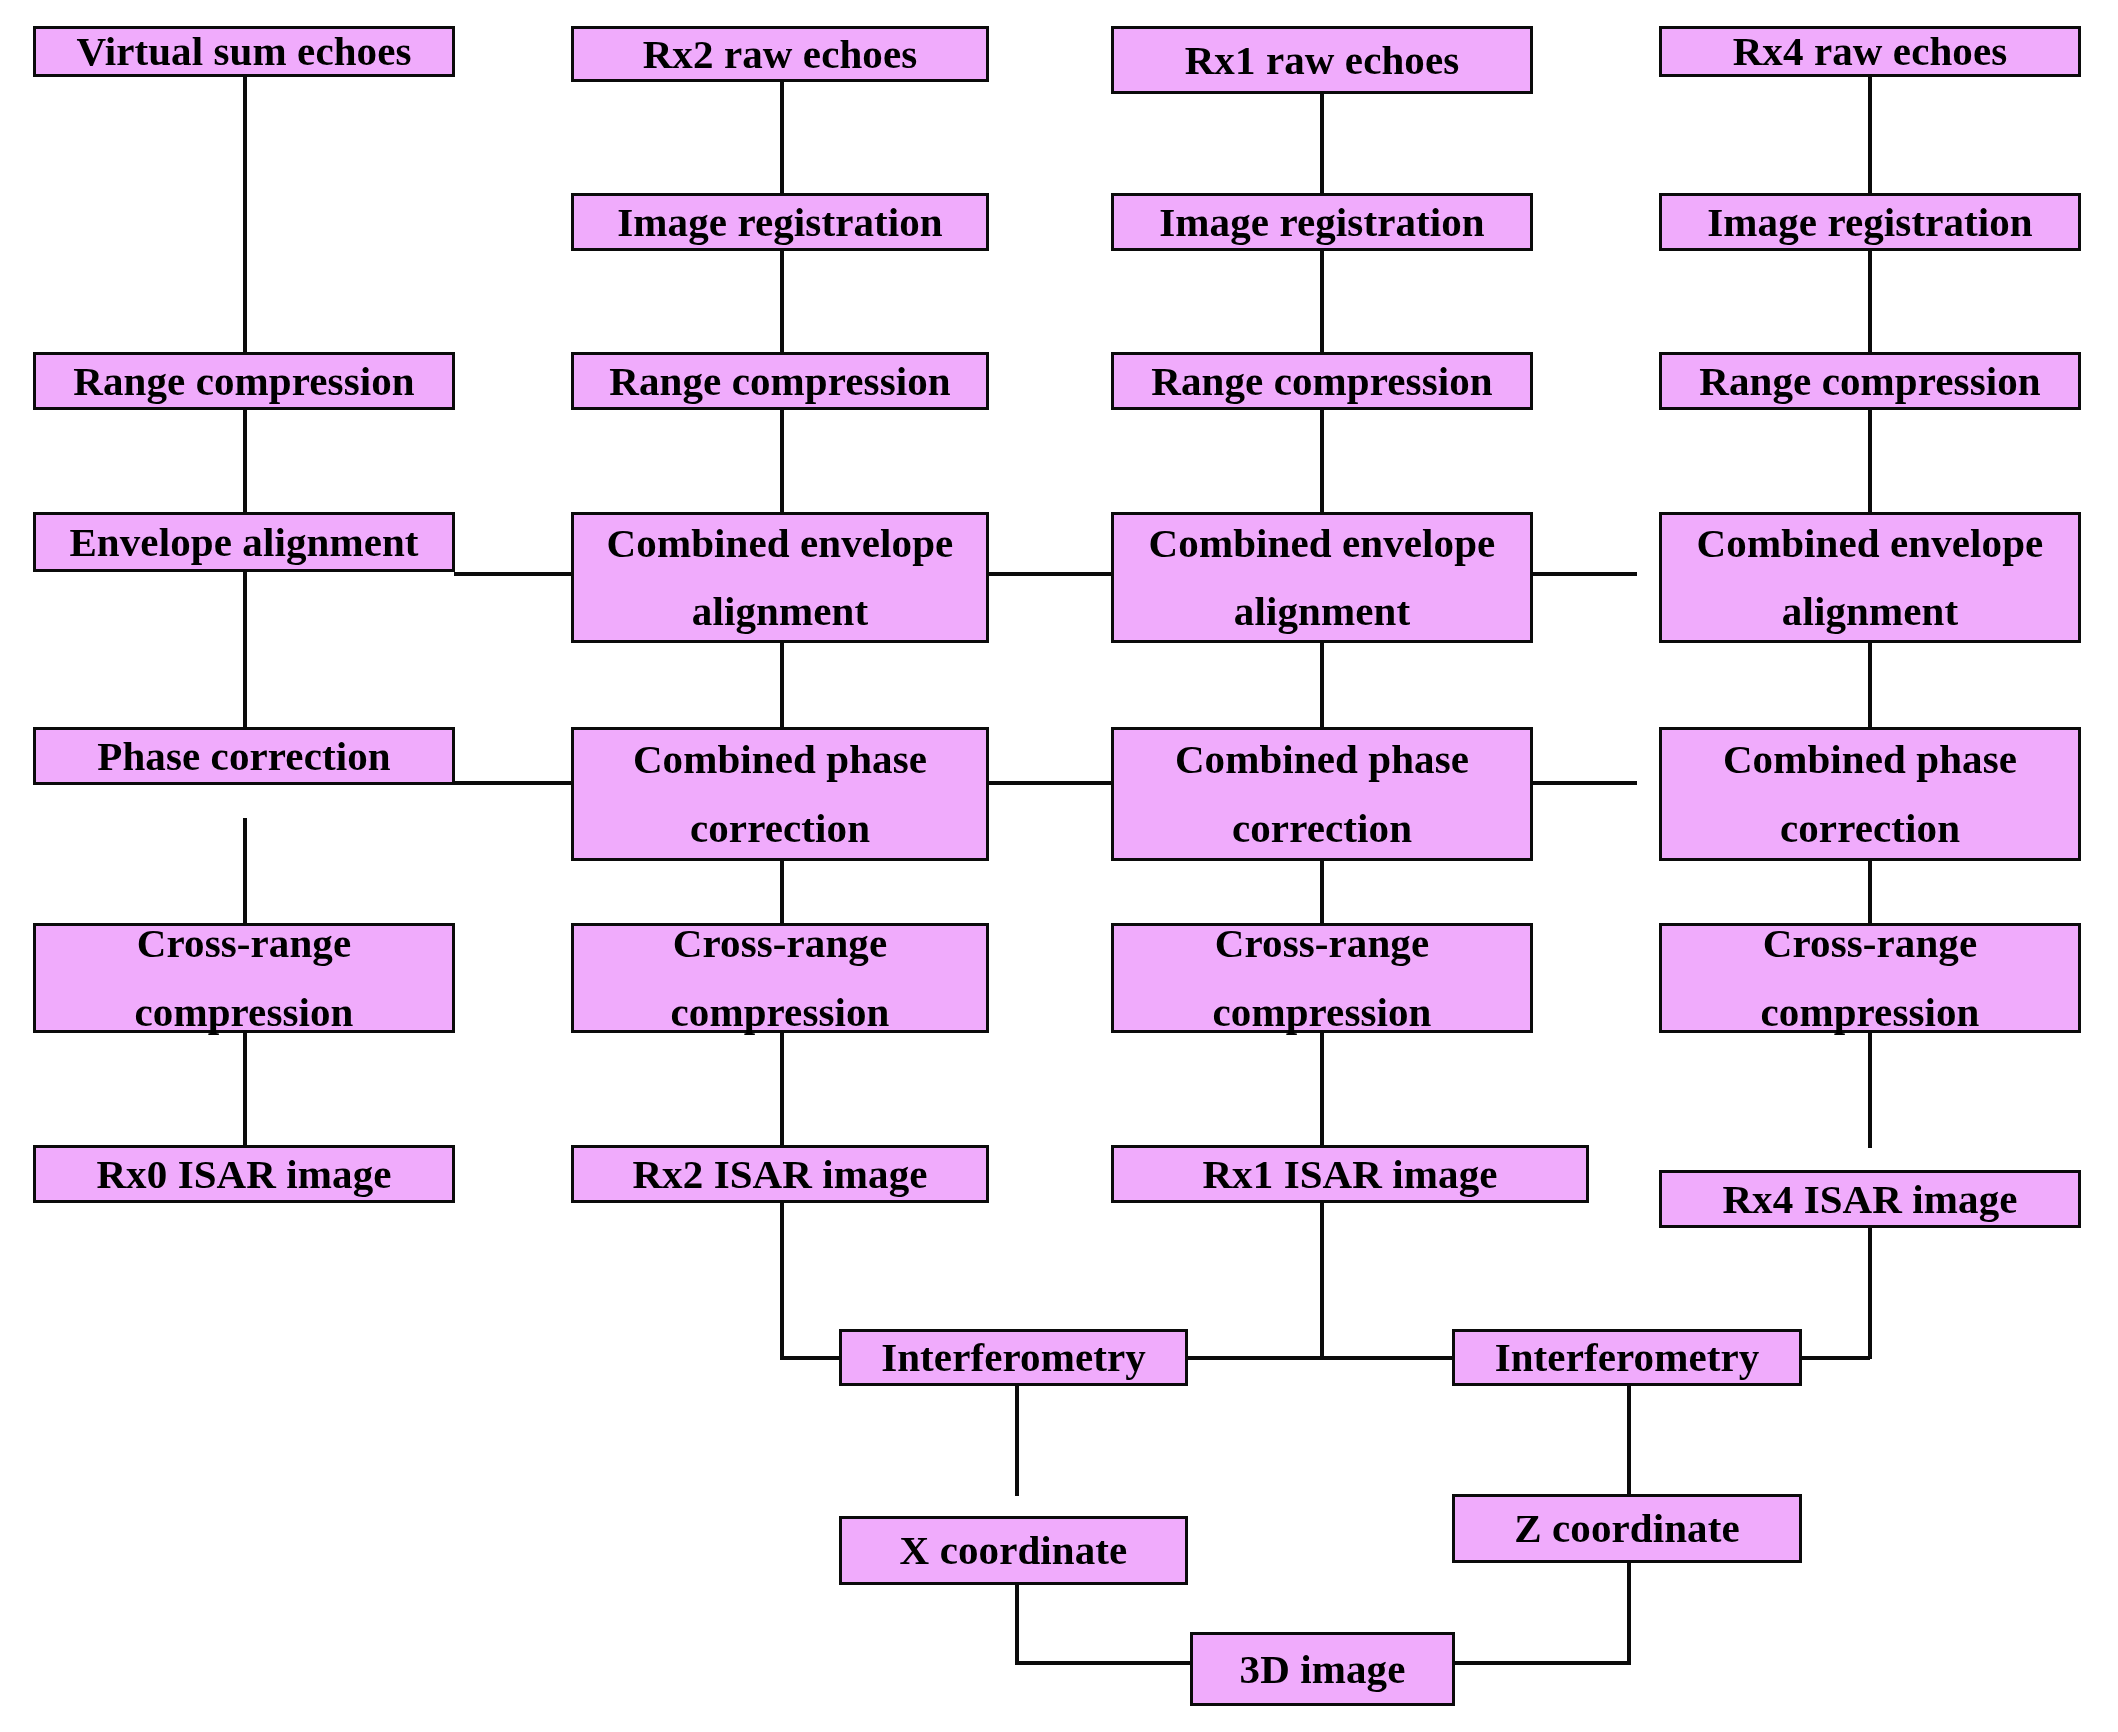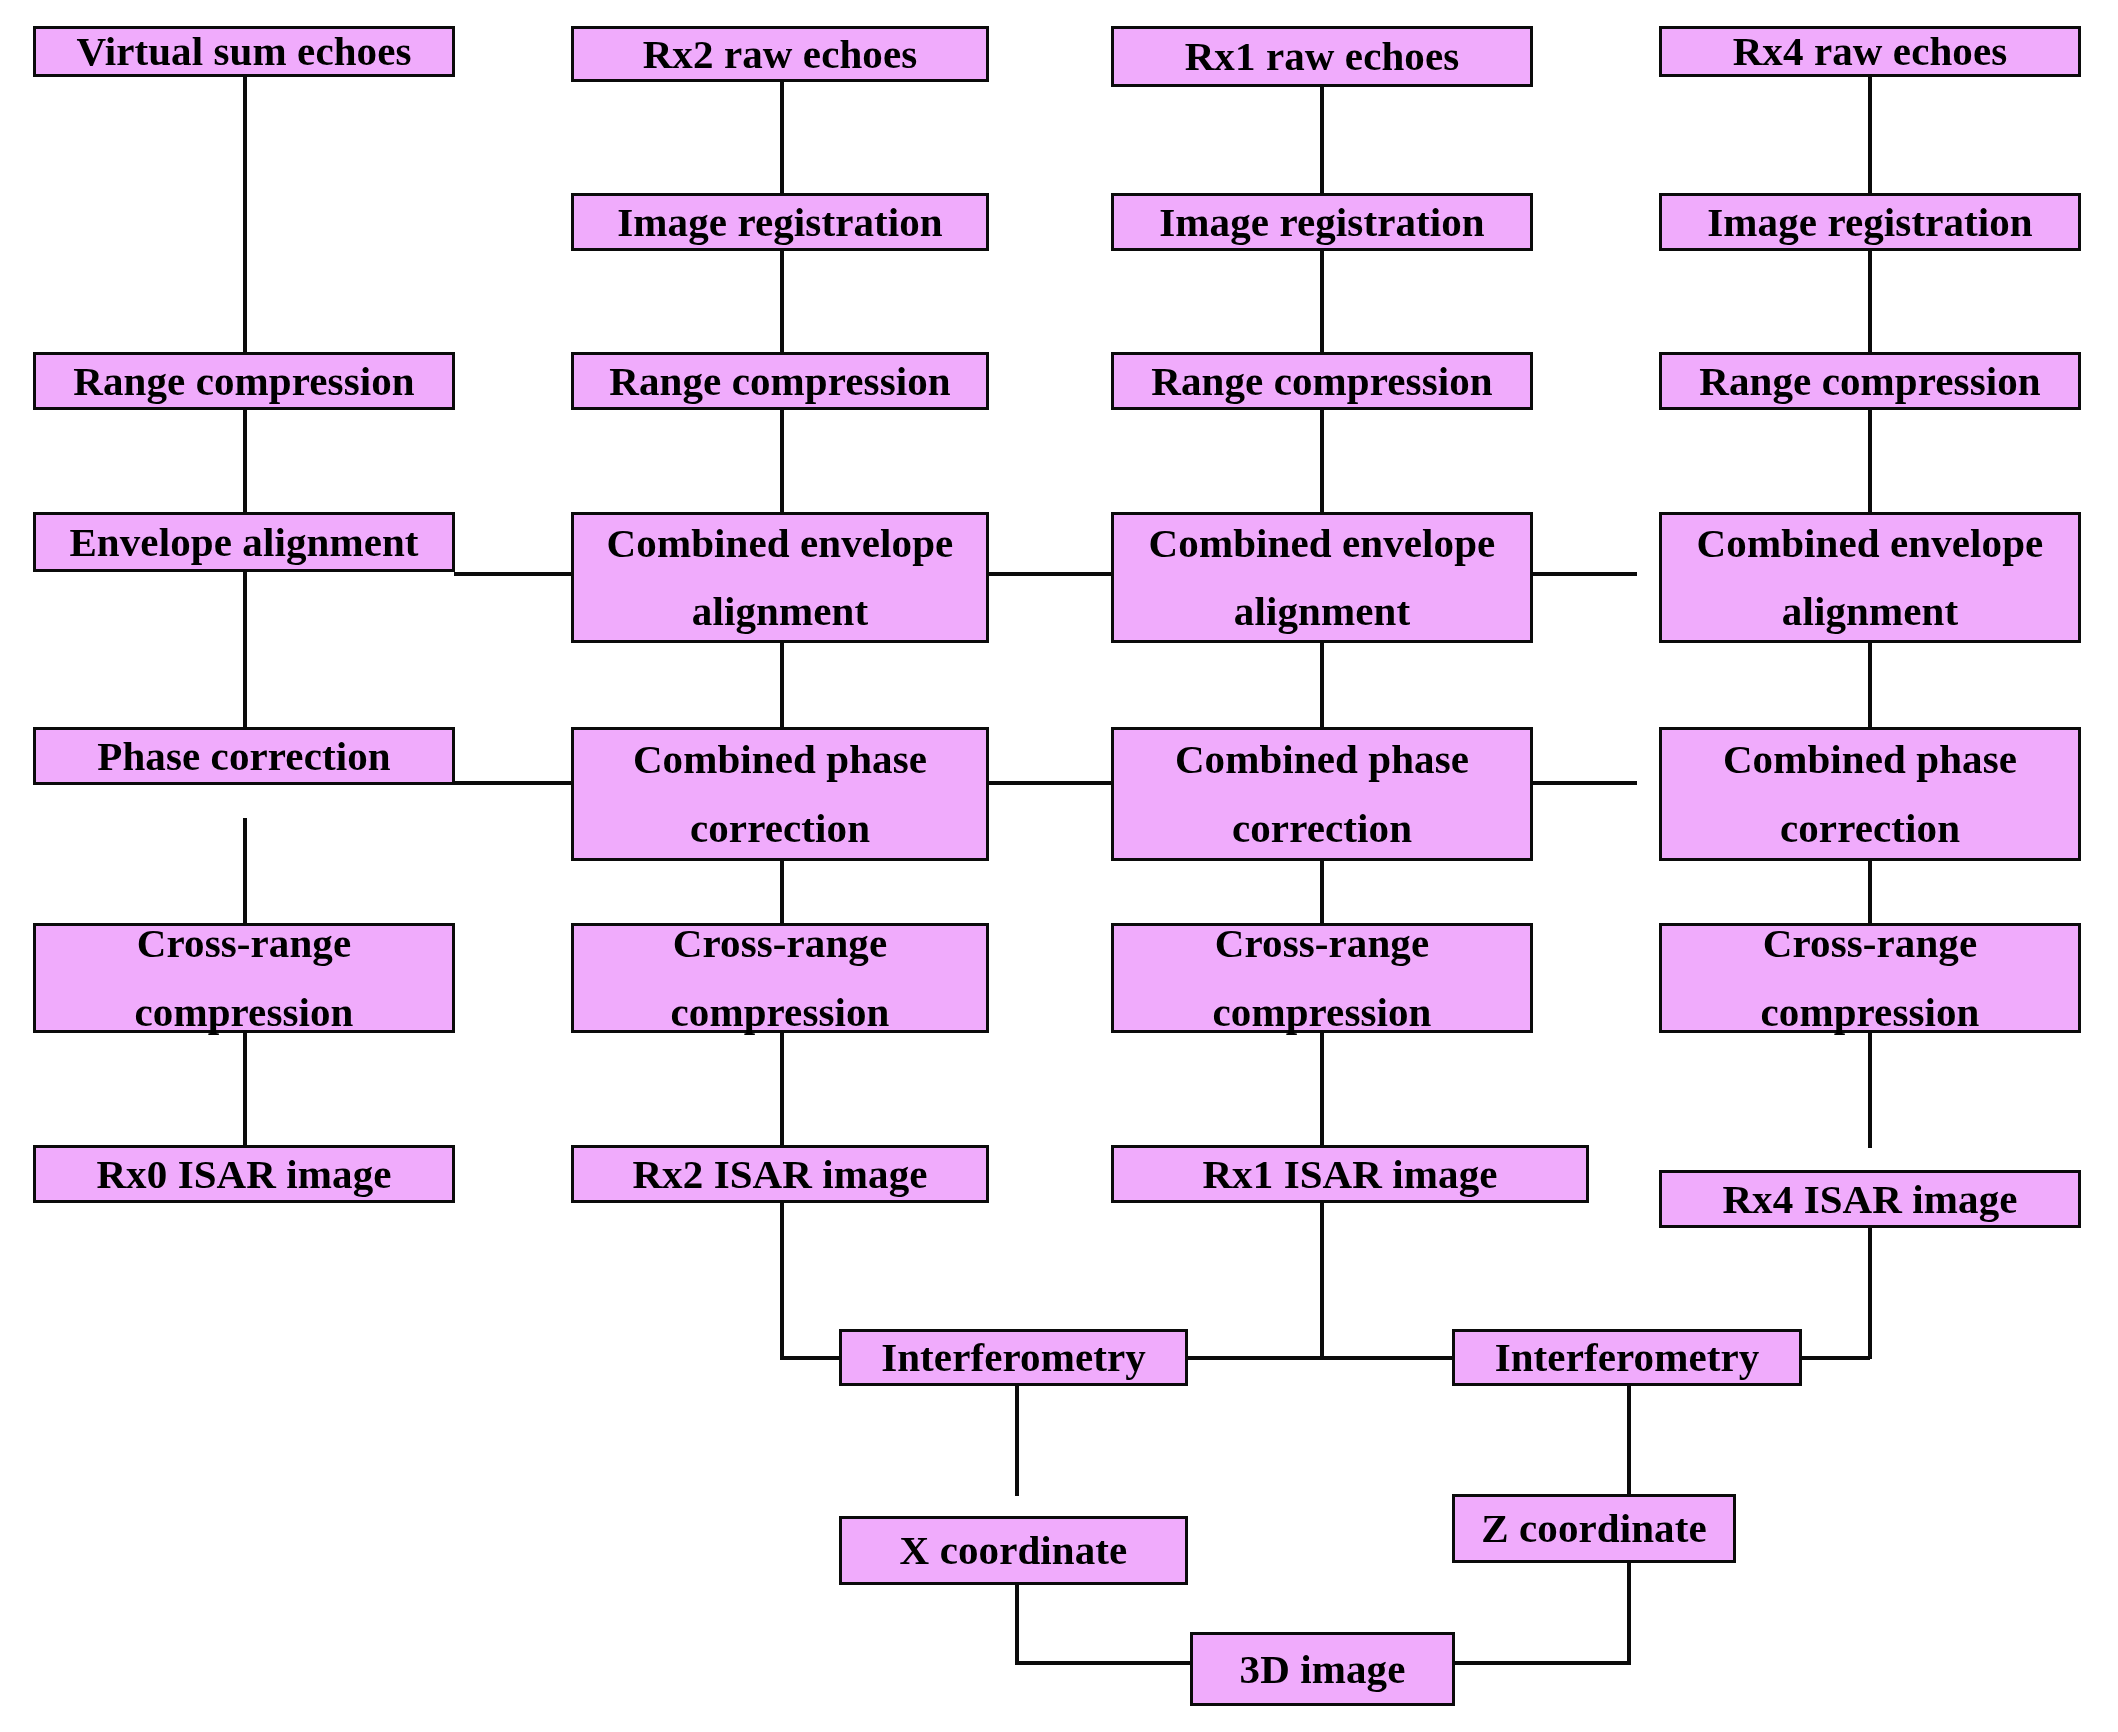--- a/index.html
+++ b/index.html
@@ -148,21 +148,21 @@
 
   <div class="node two-line" style="left:571px; top:923px; width:418px; height:110px; flex-direction:column;">
     <span>Cross-range</span>
     <span>compression</span>
   </div>
 
   <div class="node" style="left:571px; top:1145px; width:418px; height:58px;">
     <span>Rx2 ISAR image</span>
   </div>
 
-  <div class="node" style="left:1111px; top:26px; width:422px; height:61px;">
+  <div class="node" style="left:1111px; top:26px; width:422px; height:68px;">
     <span>Rx1 raw echoes</span>
   </div>
 
   <div class="node" style="left:1111px; top:193px; width:422px; height:58px;">
     <span>Image registration</span>
   </div>
 
   <div class="node" style="left:1111px; top:352px; width:422px; height:58px;">
     <span>Range compression</span>
   </div>
@@ -222,21 +222,21 @@
   </div>
 
   <div class="node" style="left:1452px; top:1329px; width:350px; height:57px;">
     <span>Interferometry</span>
   </div>
 
   <div class="node" style="left:839px; top:1516px; width:349px; height:69px;">
     <span>X coordinate</span>
   </div>
 
-  <div class="node" style="left:1452px; top:1494px; width:284px; height:69px;">
+  <div class="node" style="left:1452px; top:1494px; width:350px; height:69px;">
     <span>Z coordinate</span>
   </div>
 
   <div class="node" style="left:1190px; top:1632px; width:265px; height:74px;">
     <span>3D image</span>
   </div>
 
 </div>
 
 

